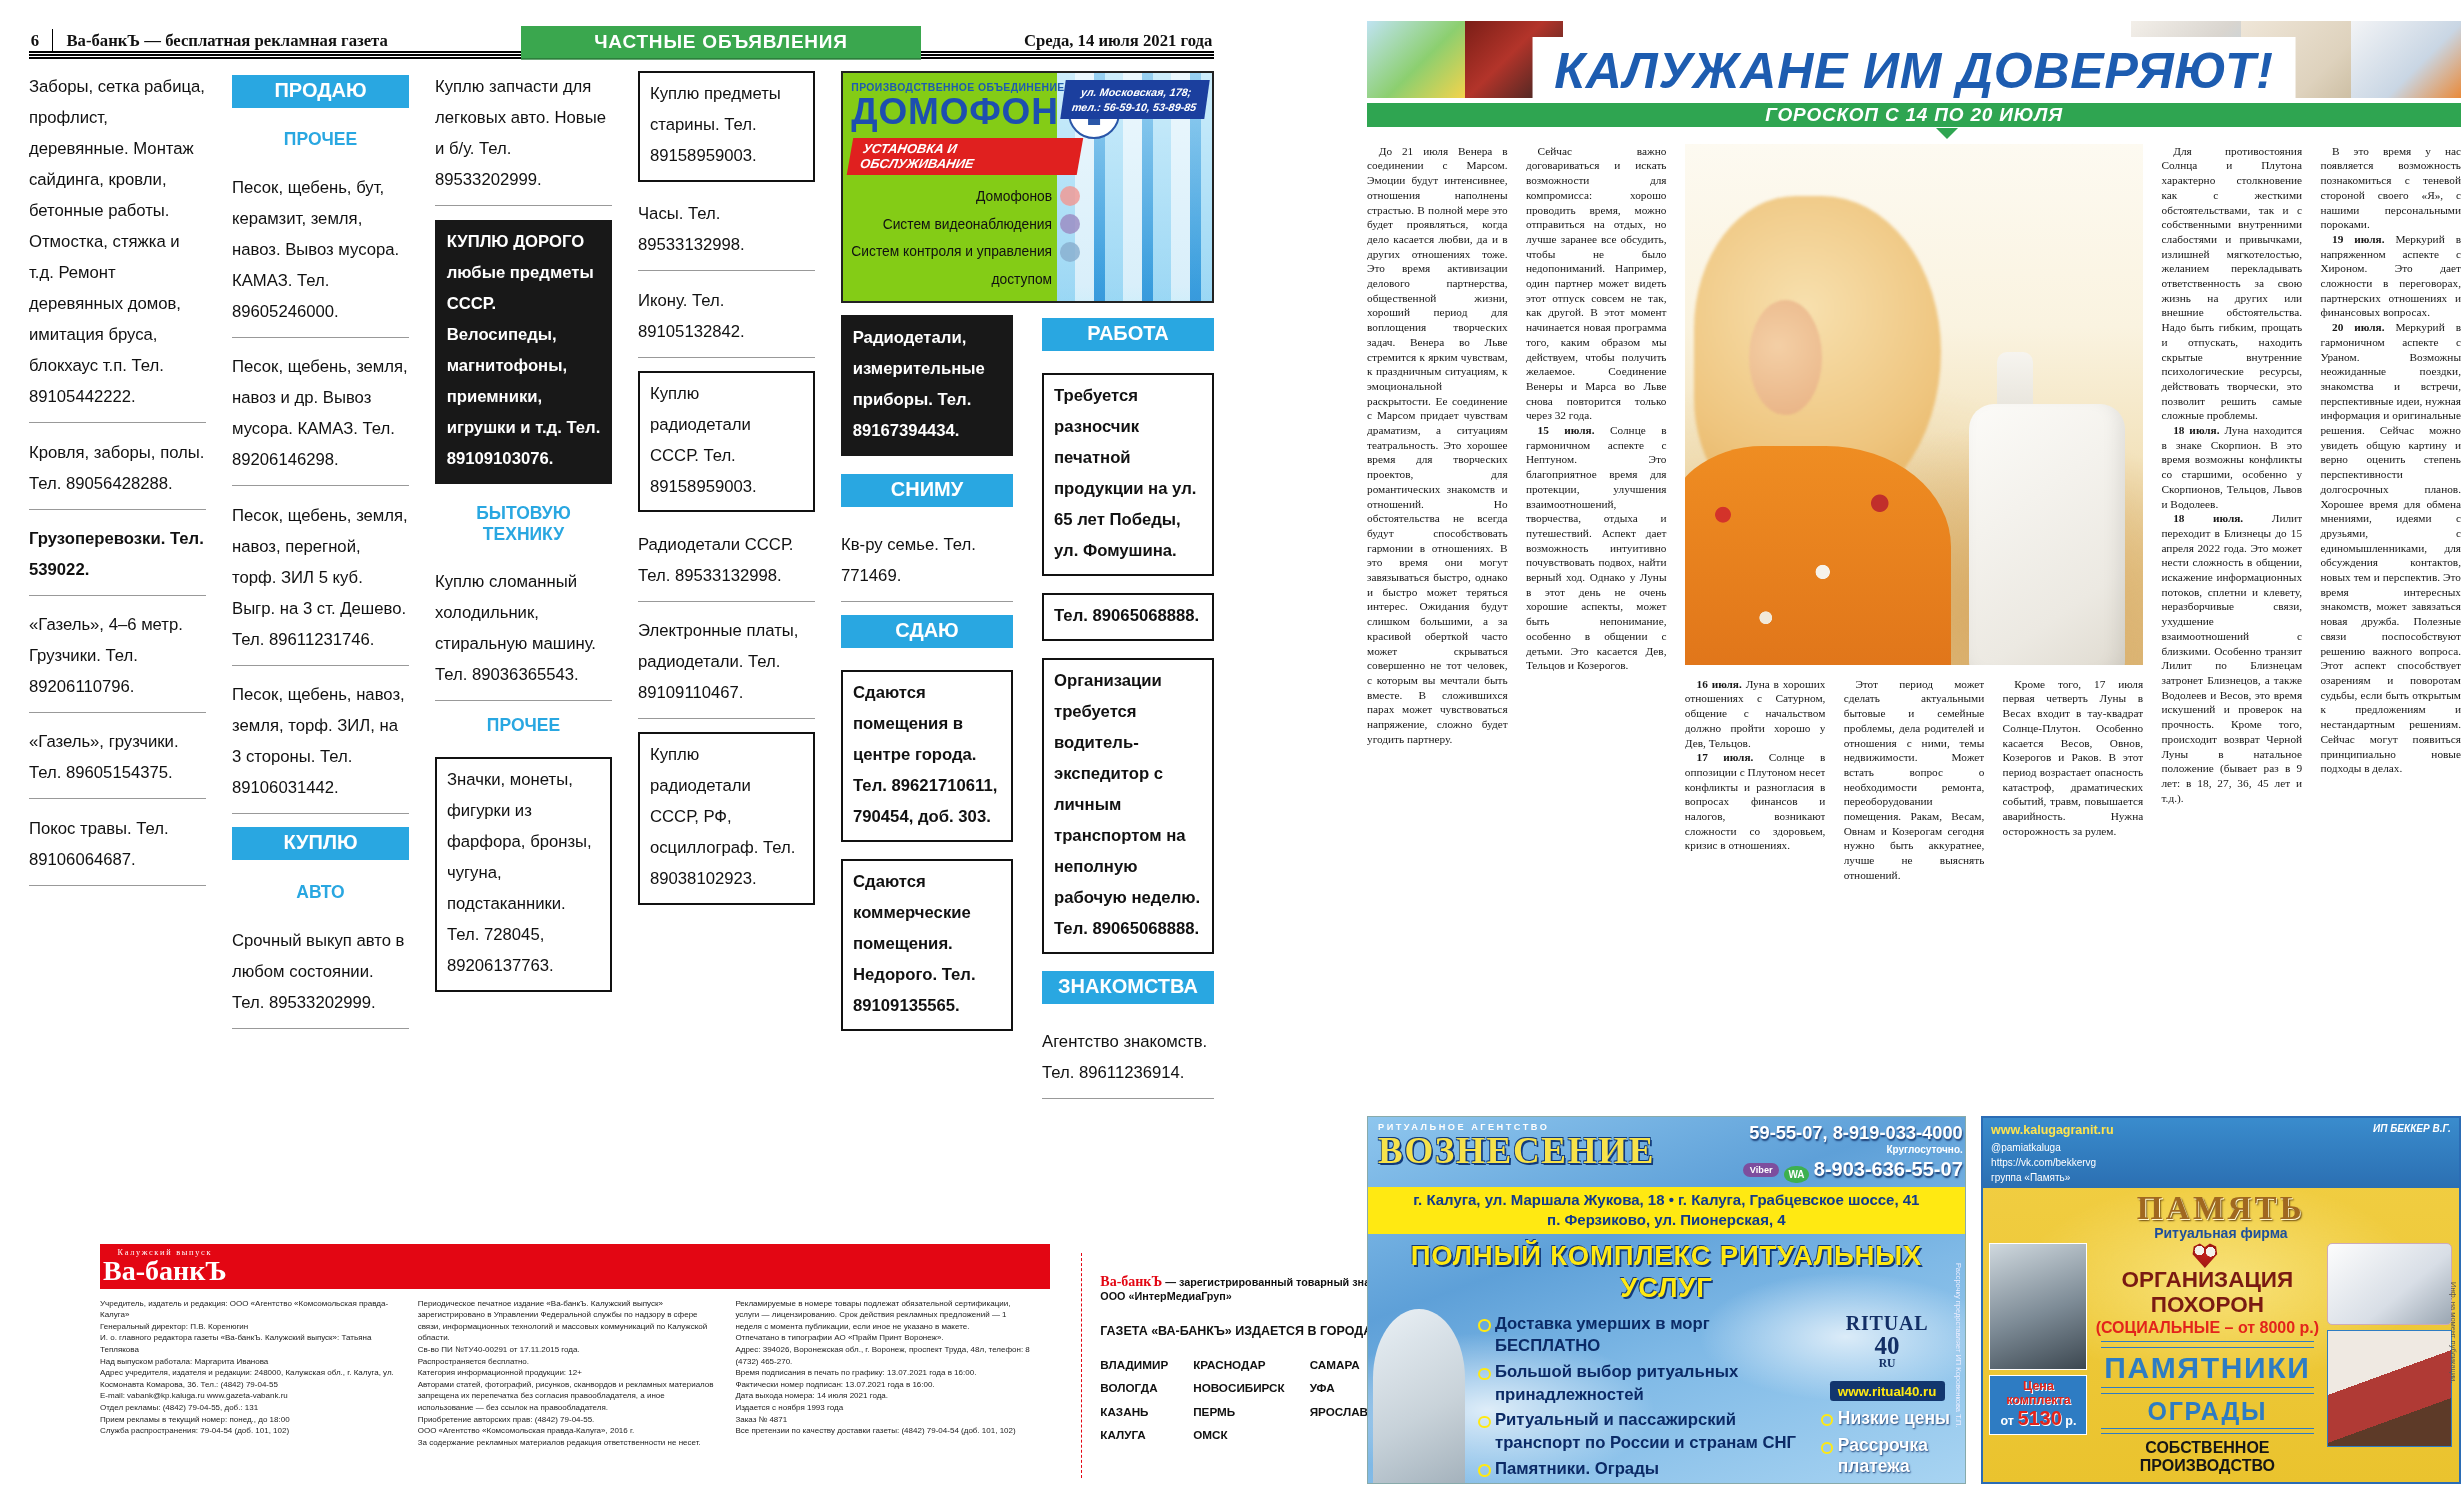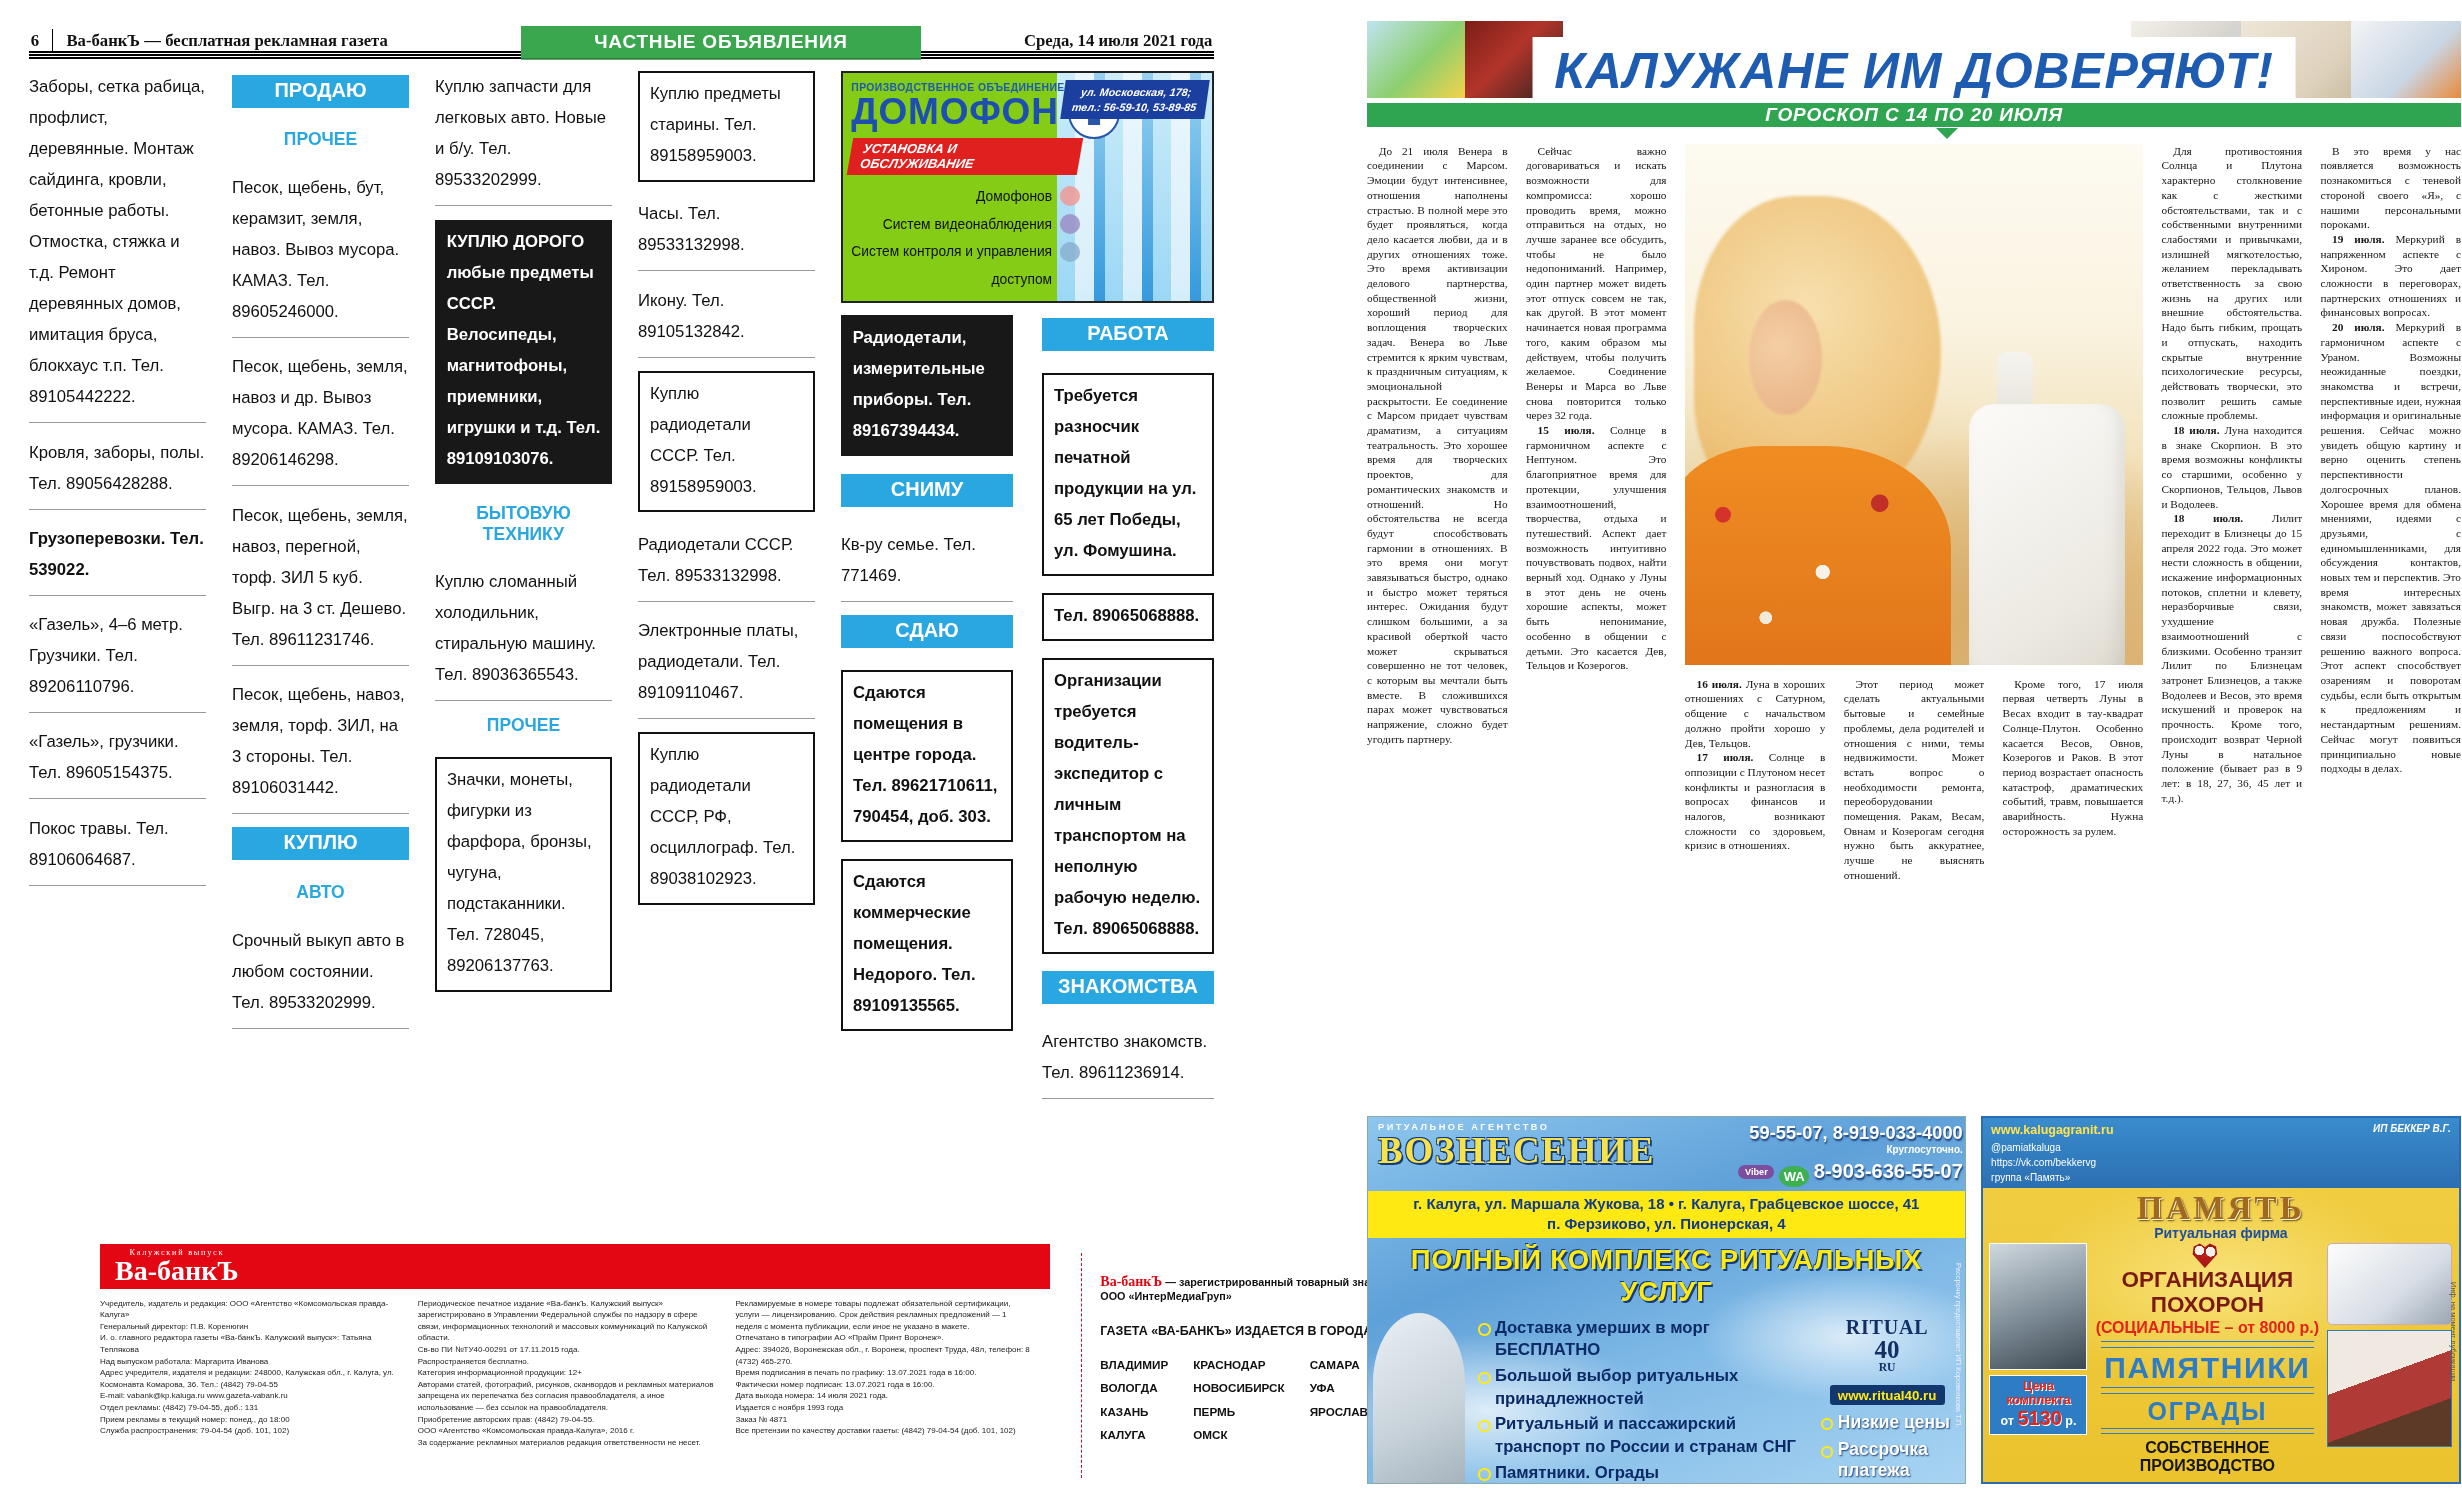--- a/index.html
+++ b/index.html
@@ -45,21 +45,21 @@
   .dmf-service:nth-child(3)::after{background:#8ab0d0;}
   .dmf-right{position:absolute;right:0;top:0;width:42%;height:100%;
              background:repeating-linear-gradient(90deg,#9fc6e4 0 18.3px,#d9e7f2 18.3px 37px,#3a6ea8 37px 48px),
                         linear-gradient(#bcd6ea,#7ba6cc);background-blend-mode:overlay;}
   .dmf-address{position:absolute;right:5px;top:6.7px;background:#1b3f9e;color:#fff;font-style:italic;
                font-weight:bold;font-size:10.8px;line-height:1.35;padding:5px 10px;transform:skewX(-8deg);
                text-align:center;z-index:5;}
   
   .lp-footer{position:relative;margin-top:10px;height:250px;}
   .ft-left{position:absolute;left:71px;top:0;width:950px;}
-  .ft-band{height:45px;background:#e30613;display:flex;align-items:center;padding-left:15px;}
+  .ft-band{height:45px;background:#e30613;display:flex;align-items:center;padding-left:3px;}
   .ft-logo-wrap{color:#fff;font-family:"Liberation Serif",serif;line-height:1;}
   .ft-logo-small{font-size:8.3px;letter-spacing:1.7px;text-align:center;}
   .ft-logo{font-size:28px;font-weight:bold;}
   .ft-fine{display:flex;gap:21.7px;margin-top:8.3px;}
   .ft-fine-col{width:296px;font-size:8px;line-height:1.45;color:#222;white-space:pre-line;}
   .ft-right{position:absolute;left:1052px;top:8.3px;width:298px;height:225px;border-left:1.7px dashed #e30613;padding-left:18.3px;}
   .ft-tm{font-size:10.8px;font-weight:bold;margin-top:21.7px;}
   .ft-tm .red{color:#e30613;font-family:"Liberation Serif",serif;font-size:14px;}
   .ft-pub{font-weight:bold;font-size:12.5px;margin:21.7px 0 15px;}
   .ft-cities{display:flex;gap:25px;font-weight:bold;font-size:11.7px;line-height:2;}
@@ -114,21 +114,21 @@
   .vz-top{display:flex;justify-content:space-between;padding:5px 2px 0 10px;}
   .vz-kicker{font-size:9.2px;font-weight:bold;letter-spacing:2.5px;color:#fdfdfd;}
   .vz-name{font-family:"Liberation Serif",serif;font-weight:bold;font-size:37px;line-height:1;color:#f7e24a;
            text-shadow:1.7px 1.7px 0 #123a7c,-0.8px -0.8px 0 #123a7c,0.8px -0.8px 0 #123a7c,-0.8px 0.8px 0 #123a7c;letter-spacing:1.7px;}
   .vz-phones{text-align:right;}
   .vz-ph1{font-size:18.3px;font-weight:bold;text-shadow:0.8px 1.7px 1.7px #1a3d74;}
   .vz-24{font-size:10px;font-weight:bold;}
   .vz-msg-row{display:flex;align-items:center;justify-content:flex-end;gap:5px;margin-top:1.7px;}
   .badge{font-size:9.2px;font-weight:bold;padding:1.7px 6.7px;border-radius:7.5px;color:#fff;}
   .badge.viber{background:#7d4e9e;}
-  .badge.wa{background:#3db04f;border-radius:50%;padding:3.3px 4.2px;font-size:13px;margin-top:9px;}
+  .badge.wa{background:#3db04f;border-radius:50%;padding:3.3px 4.2px;font-size:10px;margin-top:9px;}
   .vz-ph2{font-size:20px;font-weight:bold;text-shadow:0.8px 1.7px 1.7px #1a3d74;}
   .vz-addr{background:#ffe912;color:#123a8c;font-weight:bold;text-align:center;font-size:15px;
            line-height:1.35;padding:3.3px 5px;margin-top:3.3px;}
   .vz-head{color:#ffe912;font-weight:bold;font-size:27.5px;text-align:center;letter-spacing:0.8px;margin:6.7px 0 1.7px;
            text-shadow:1.7px 1.7px 0 #123a7c,-0.8px -0.8px 0 #123a7c;}
   .vz-body{display:flex;padding:3.3px 6.7px 0 5px;}
   .vz-angel{width:92px;height:192px;flex:none;border-radius:50% 50% 6.7px 6.7px/36% 36% 6.7px 6.7px;
             background:linear-gradient(150deg,#f2f5f7,#c9d2d8 55%,#9fabb4);opacity:.95;}
   .vz-services{flex:1;padding-left:11.7px;}
   .vz-service{color:#0b2a66;font-weight:bold;font-size:16.7px;line-height:1.35;margin:3.3px 0;position:relative;padding-left:18.3px;}

